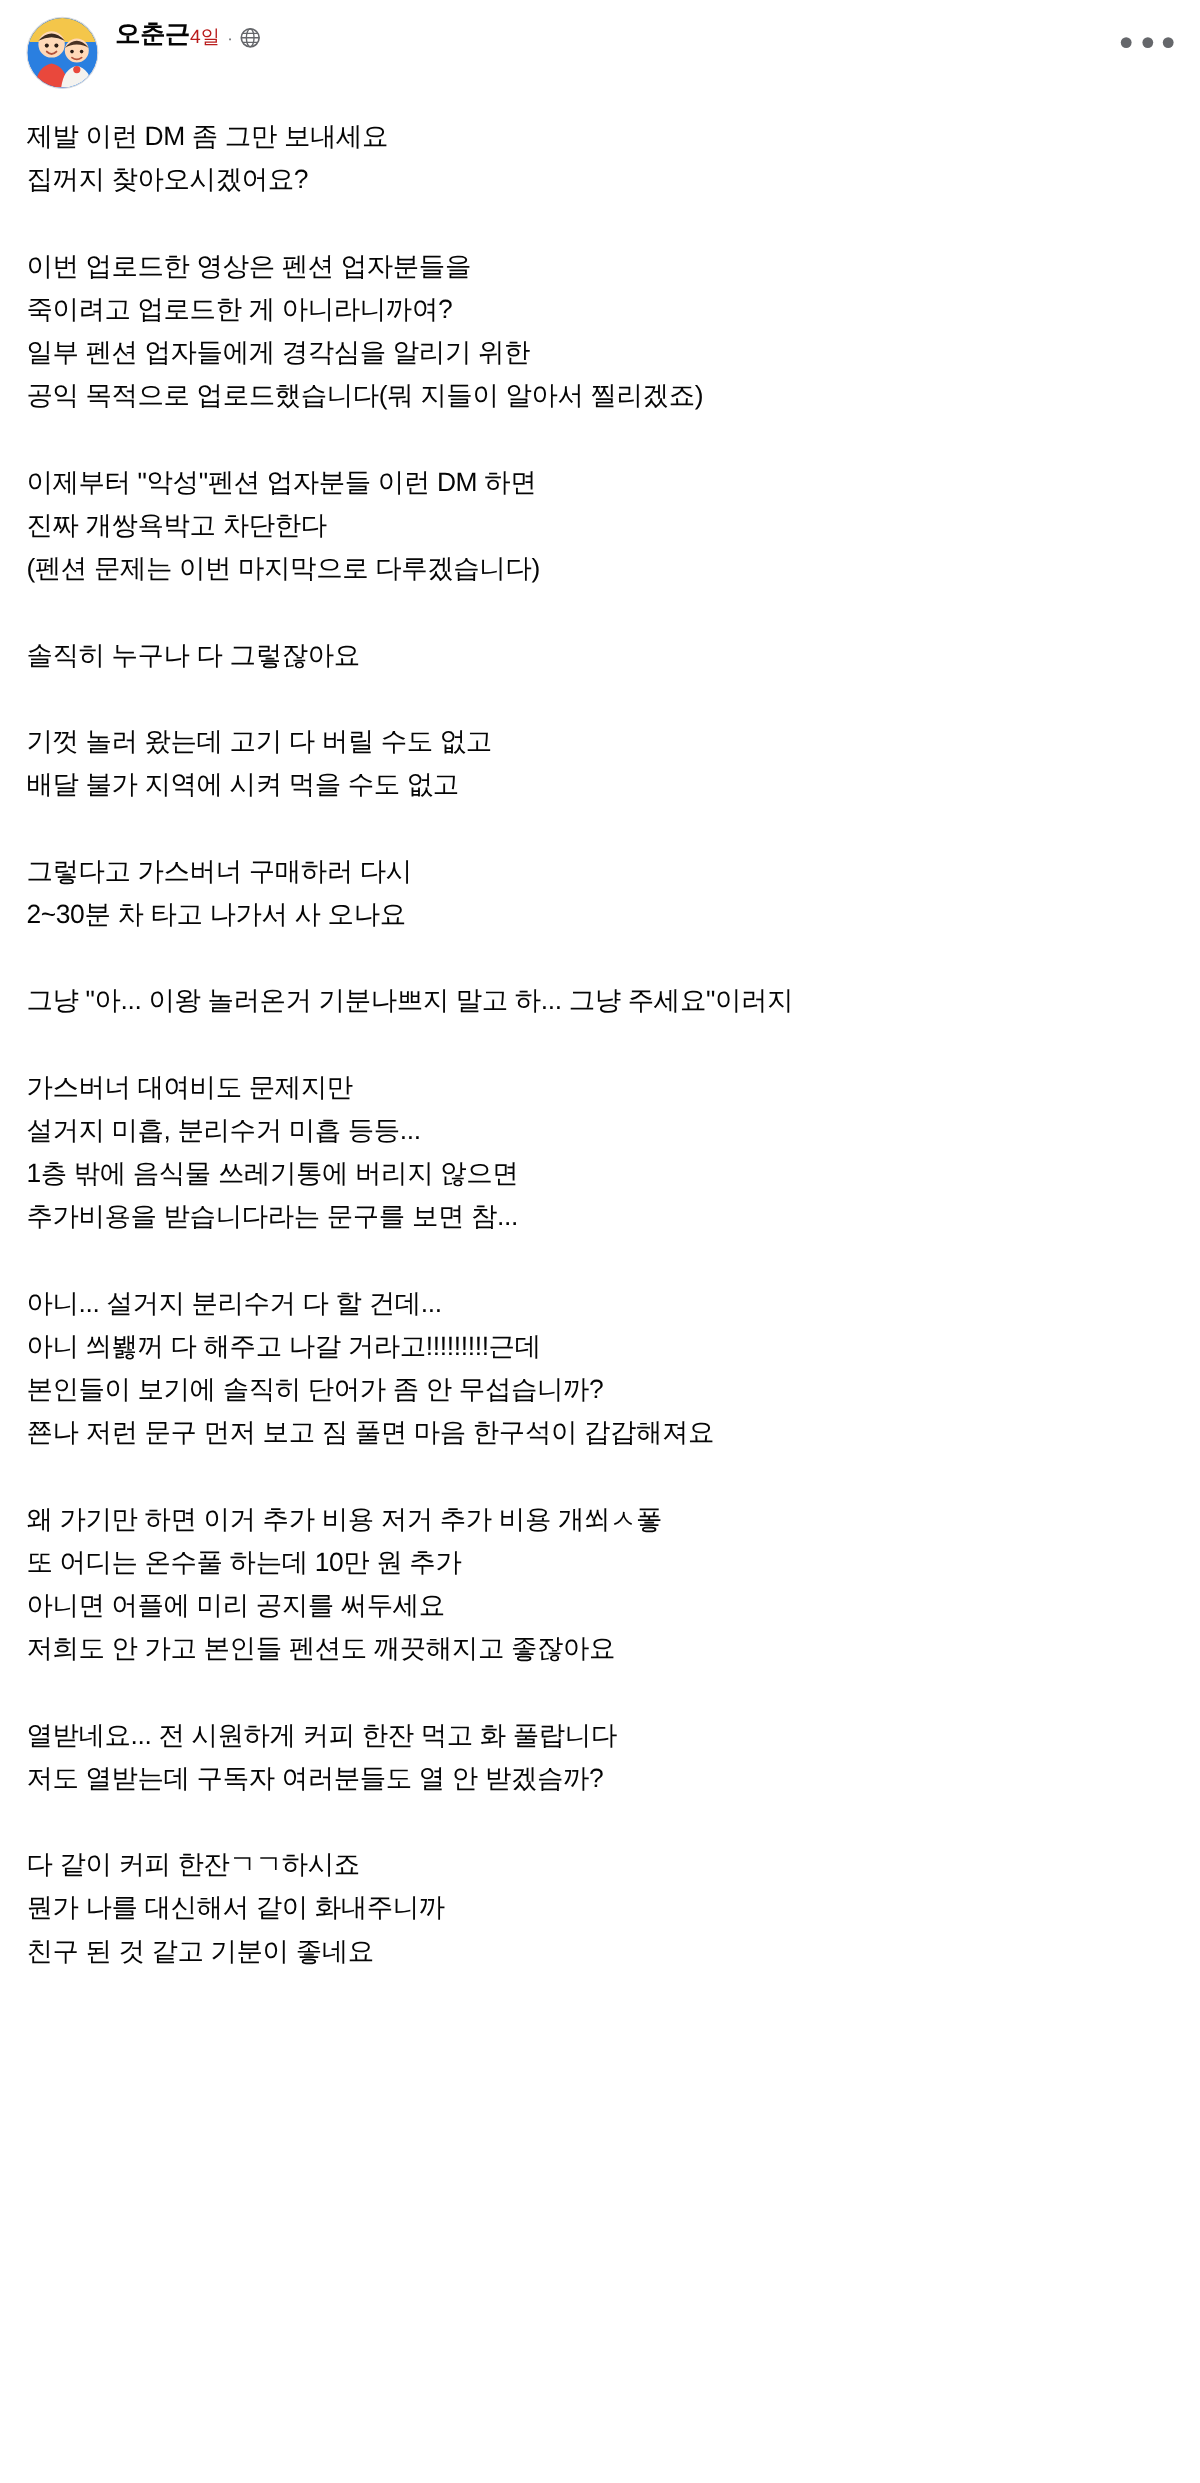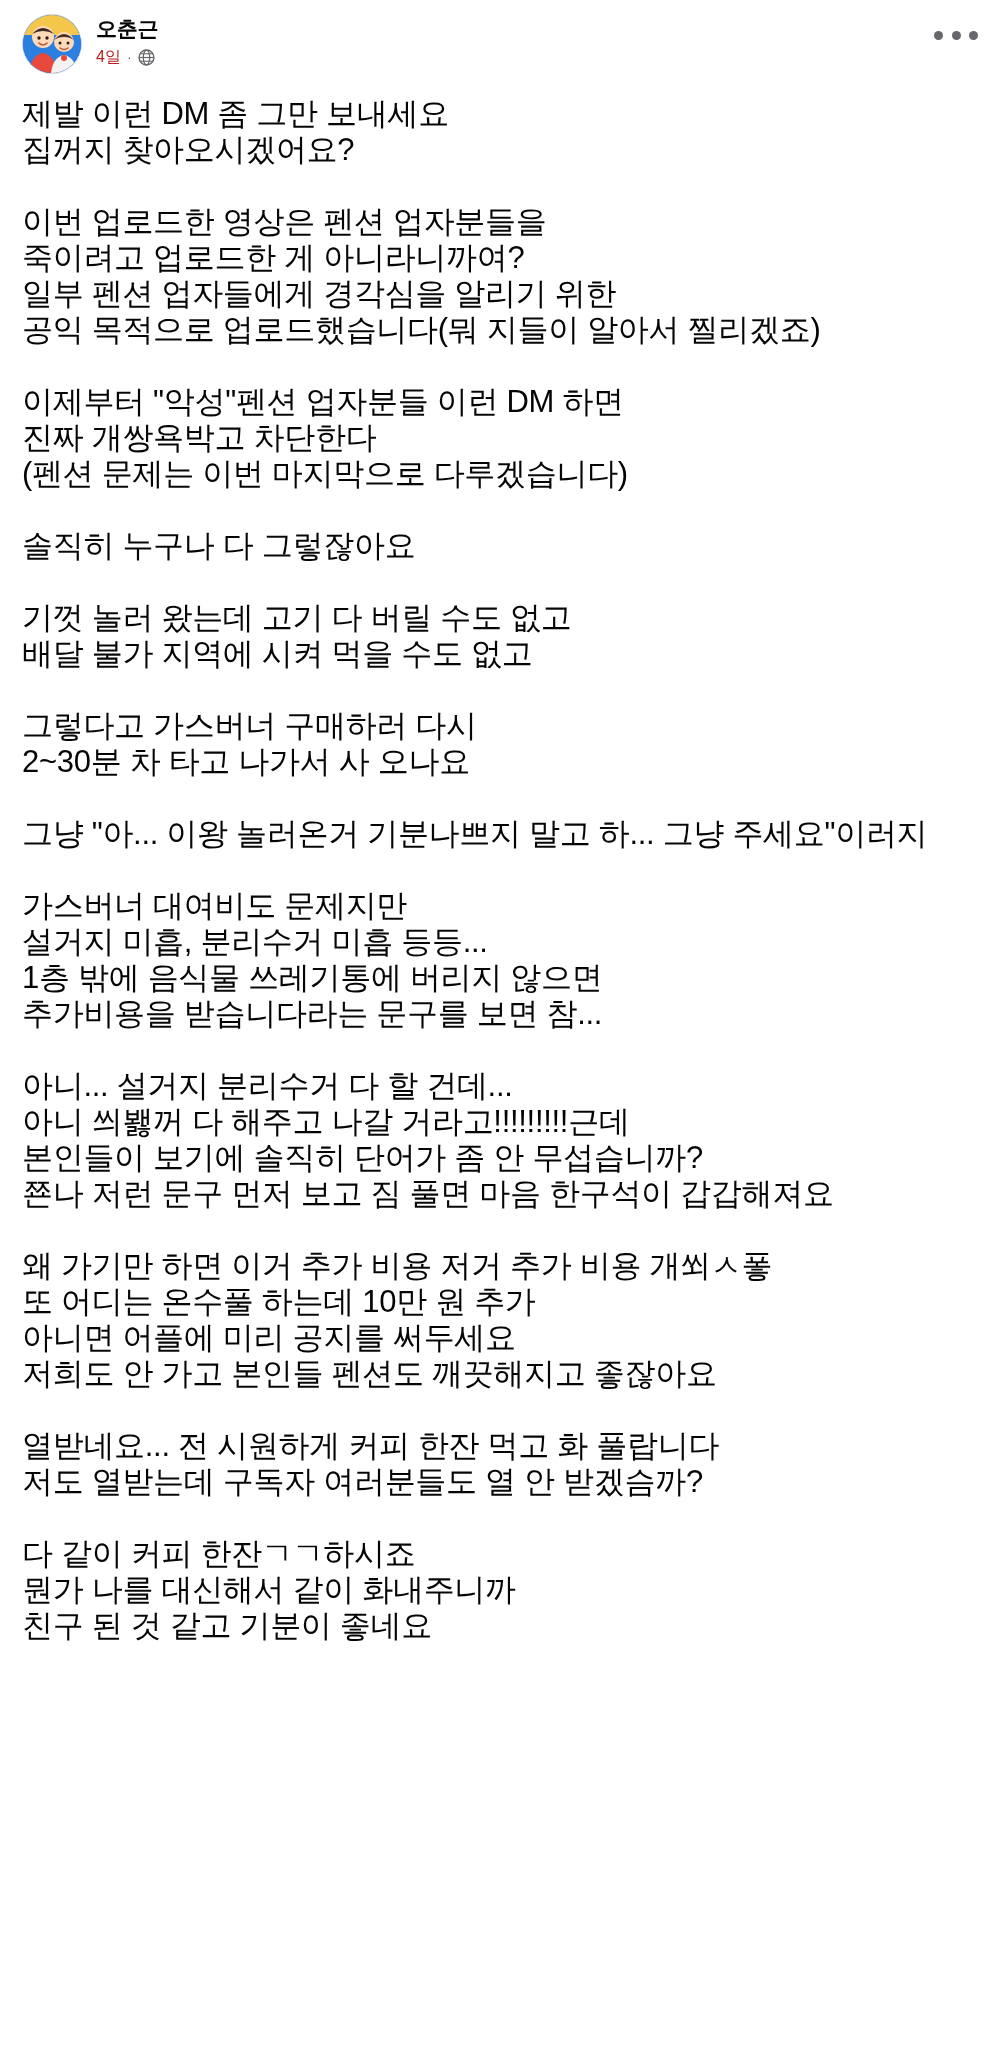--- a/index.html
+++ b/index.html
@@ -37,21 +37,21 @@
     background: #1877f2;
     border: 1px solid #d8dade;
     overflow: hidden;
     position: relative;
   }
   .avatar svg { display: block; width: 100%; height: 100%; }
 
   .header-text {
     margin-left: 14px;
     display: flex;
-    flex-direction: column;
+    flex-direction: row;
     justify-content: center;
     padding-top: 2px;
   }
   .author-name {
     font-size: 21px;
     font-weight: bold;
     line-height: 26px;
     color: #050505;
     letter-spacing: -0.2px;
   }
@@ -94,21 +94,21 @@
     display: block;
     width: 9px;
     height: 9px;
     border-radius: 50%;
     background: #65676b;
   }
 
   
   .post-body {
     padding: 16px 22px 24px 22px;
-    font-size: 31px;
+    font-size: 22px;
     line-height: 36px;
     color: #050505;
     letter-spacing: -0.3px;
     white-space: pre-wrap;
     word-break: keep-all;
   }
   .post-body p { margin: 0; }
   .post-body .blank { height: 36px; }
 </style>
 </head>

